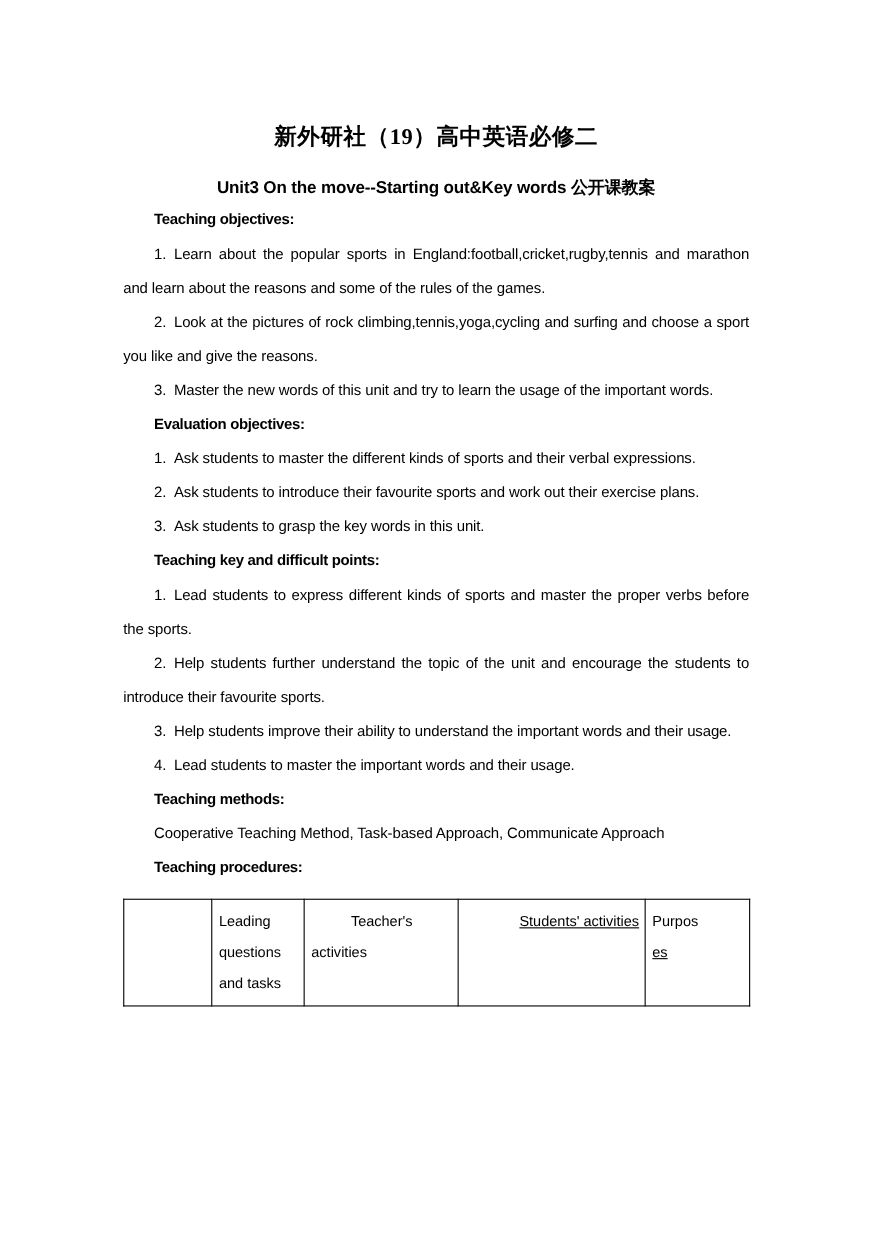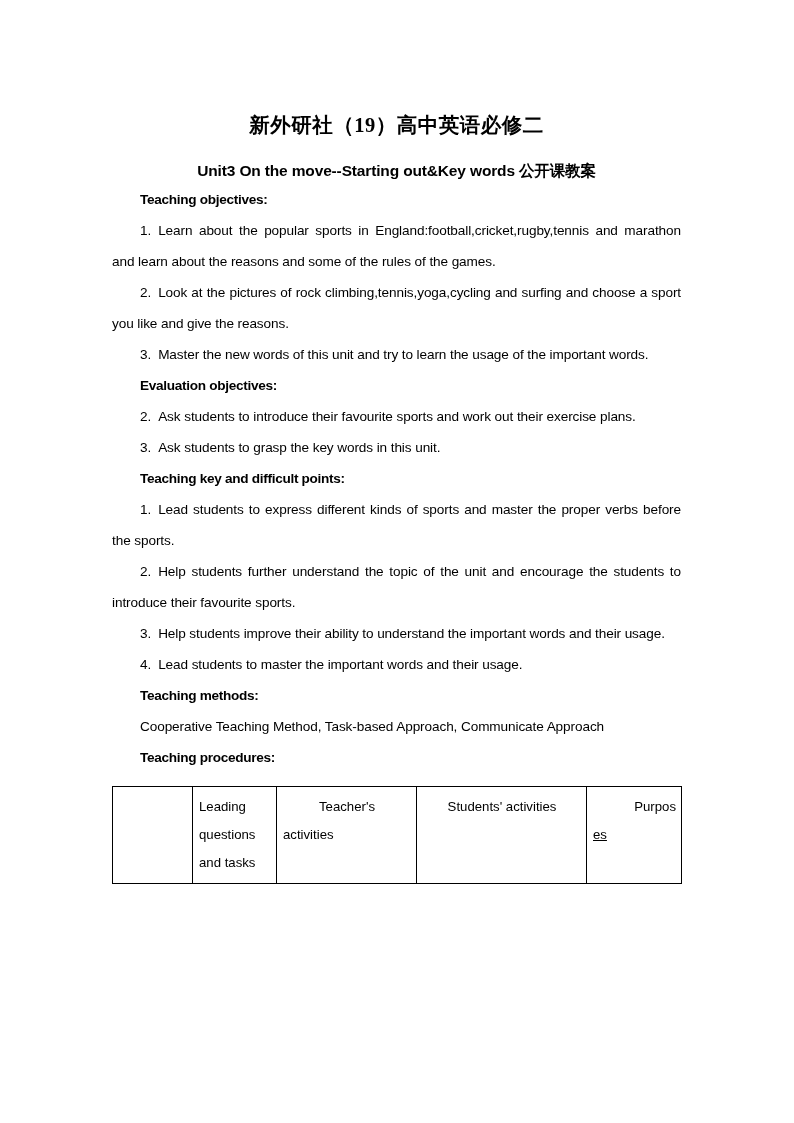--- a/index.html
+++ b/index.html
@@ -94,24 +94,24 @@
     height: 86px;
     box-sizing: border-box;
   }
   .col-0 { width: 80px; }
   .col-1 { width: 84px; }
   .col-2 { width: 140px; }
   .col-3 { width: 170px; }
   .col-4 { width: 95px; }
 
   .cell-left   { text-align: left; }
-  .cell-center { text-align: center; }
+  .cell-center { text-align: right; text-decoration: underline; }
   .cell-firstline-center .fl { display: block; text-align: center; }
   .cell-firstline-center .sl { display: block; text-align: left; }
-  .cell-firstline-right .fl { display: block; text-align: right; }
+  .cell-firstline-right .fl { display: block; text-align: left; }
   .cell-firstline-right .sl { display: block; text-align: left; text-decoration: underline; }
 </style>
 </head>
 <body>
 
 <div class="page">
   <div class="content">
 
     <h1 class="doc-title-cn">新外研社（19）高中英语必修二</h1>
 
@@ -124,20 +124,23 @@
     </p>
     <p class="para">
       <span class="num">2.</span><span>Look at the pictures of rock climbing,tennis,yoga,cycling and surfing and choose a sport you like and give the reasons.</span>
     </p>
     <p class="para">
       <span class="num">3.</span><span>Master the new words of this unit and try to learn the usage of the important words.</span>
     </p>
 
     <p class="section-heading">Evaluation objectives:</p>
 
+    <p class="para">
+      <span class="num">1.</span><span>Ask students to master the different kinds of sports and their verbal expressions.</span>
+    </p>
     <p class="para">
       <span class="num">2.</span><span>Ask students to introduce their favourite sports and work out their exercise plans.</span>
     </p>
     <p class="para nojustify">
       <span class="num">3.</span><span>Ask students to grasp the key words in this unit.</span>
     </p>
 
     <p class="section-heading">Teaching key and difficult points:</p>
 
     <p class="para">

